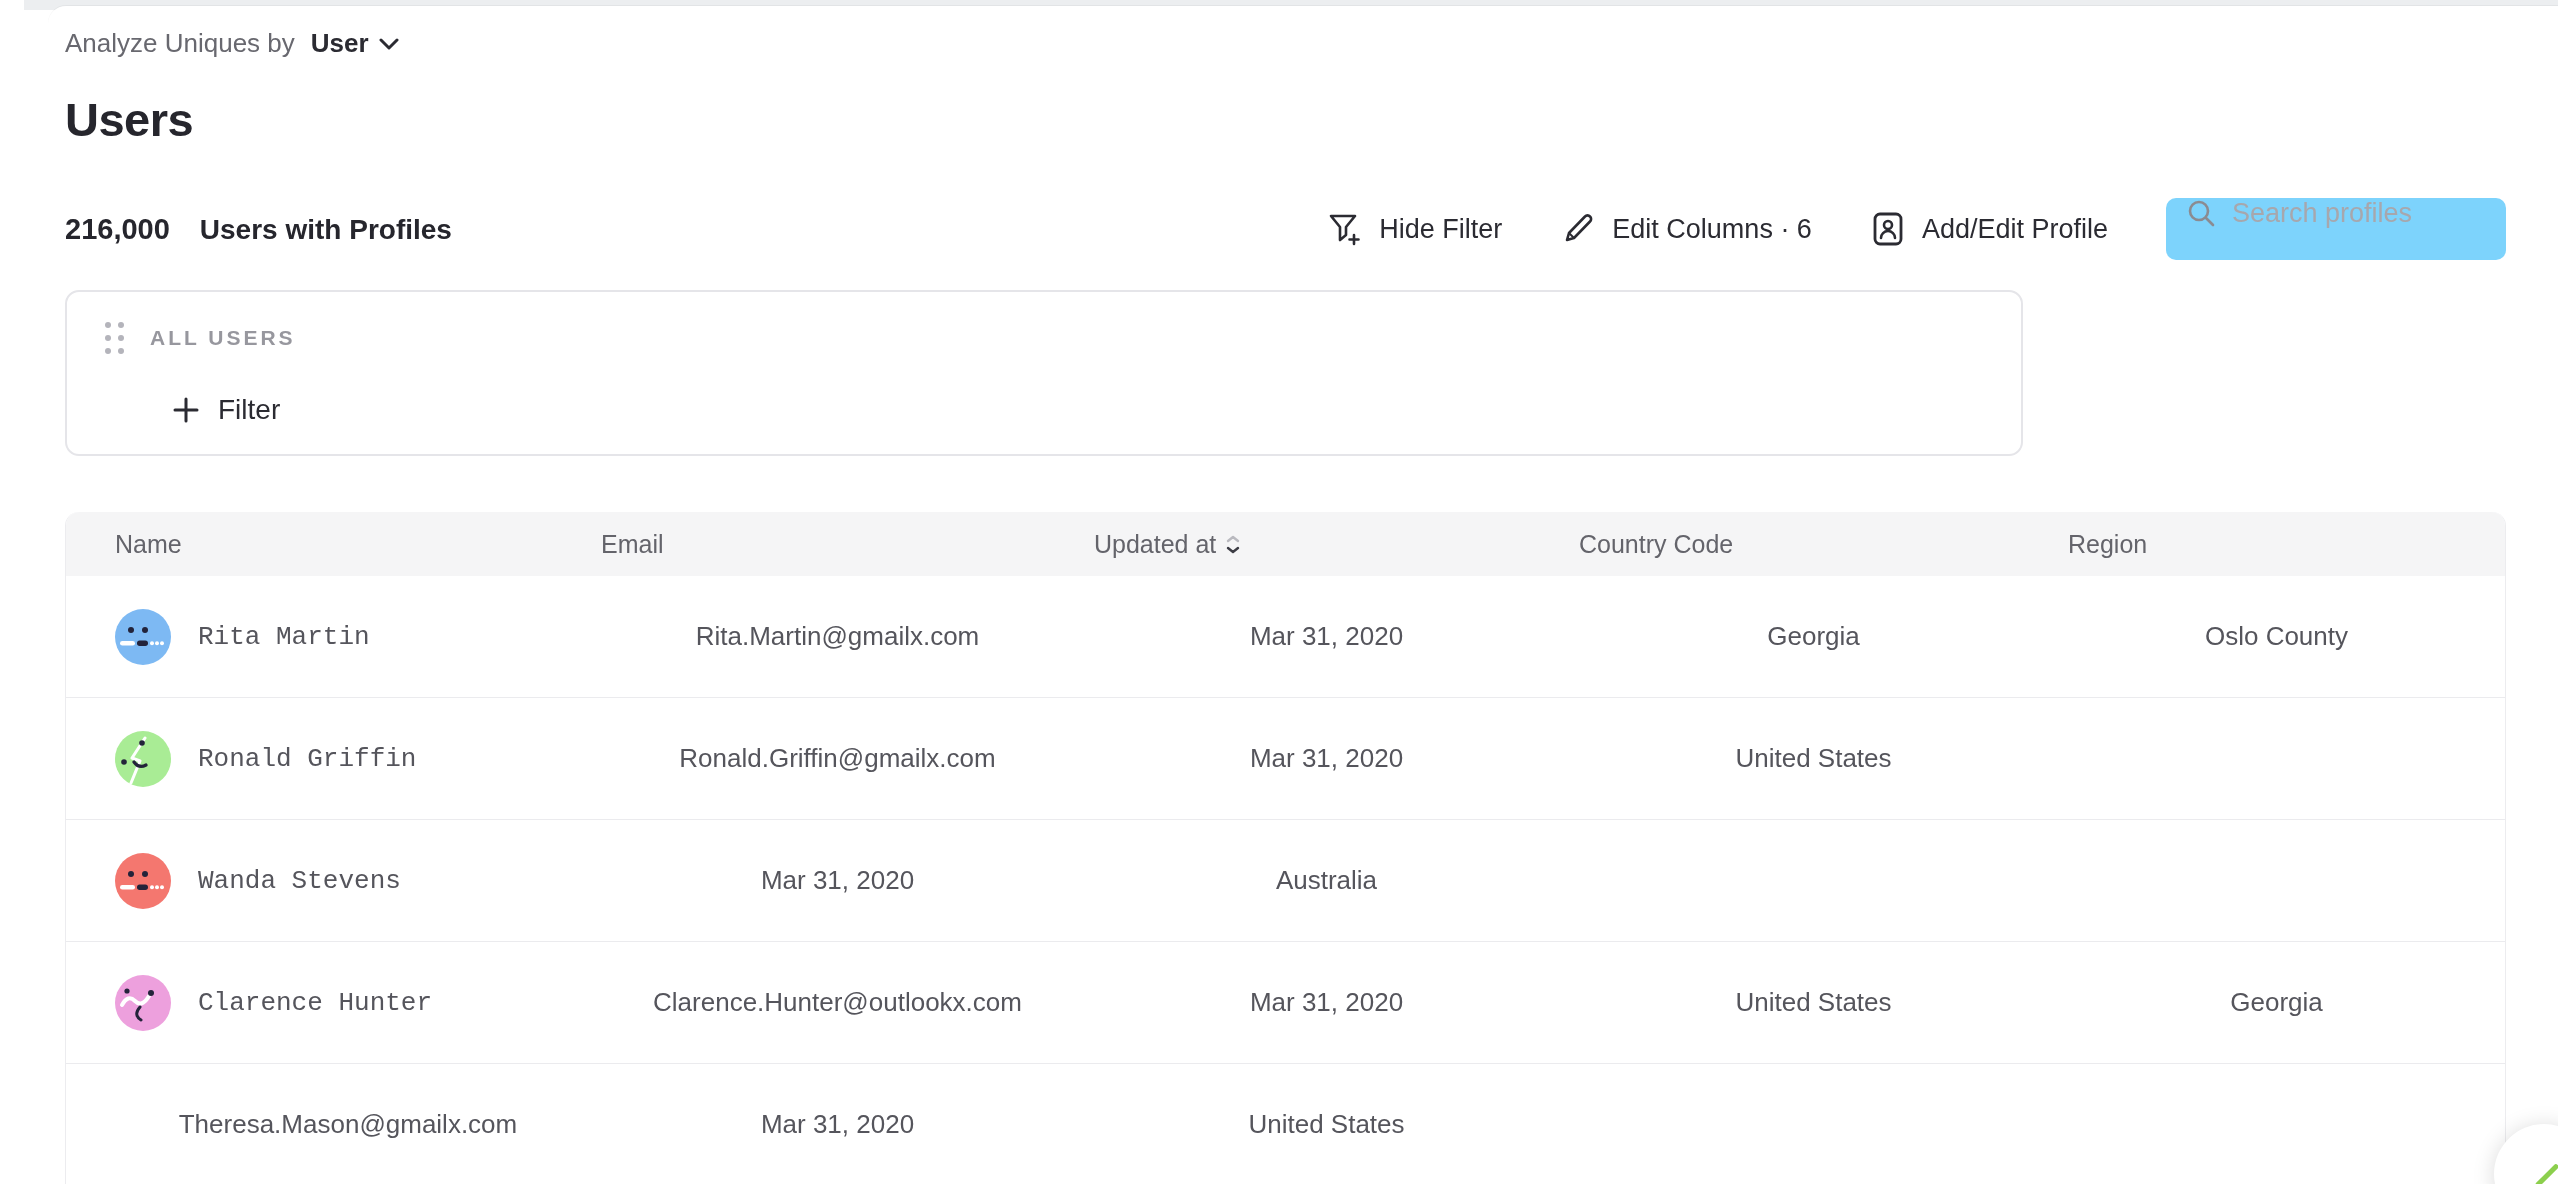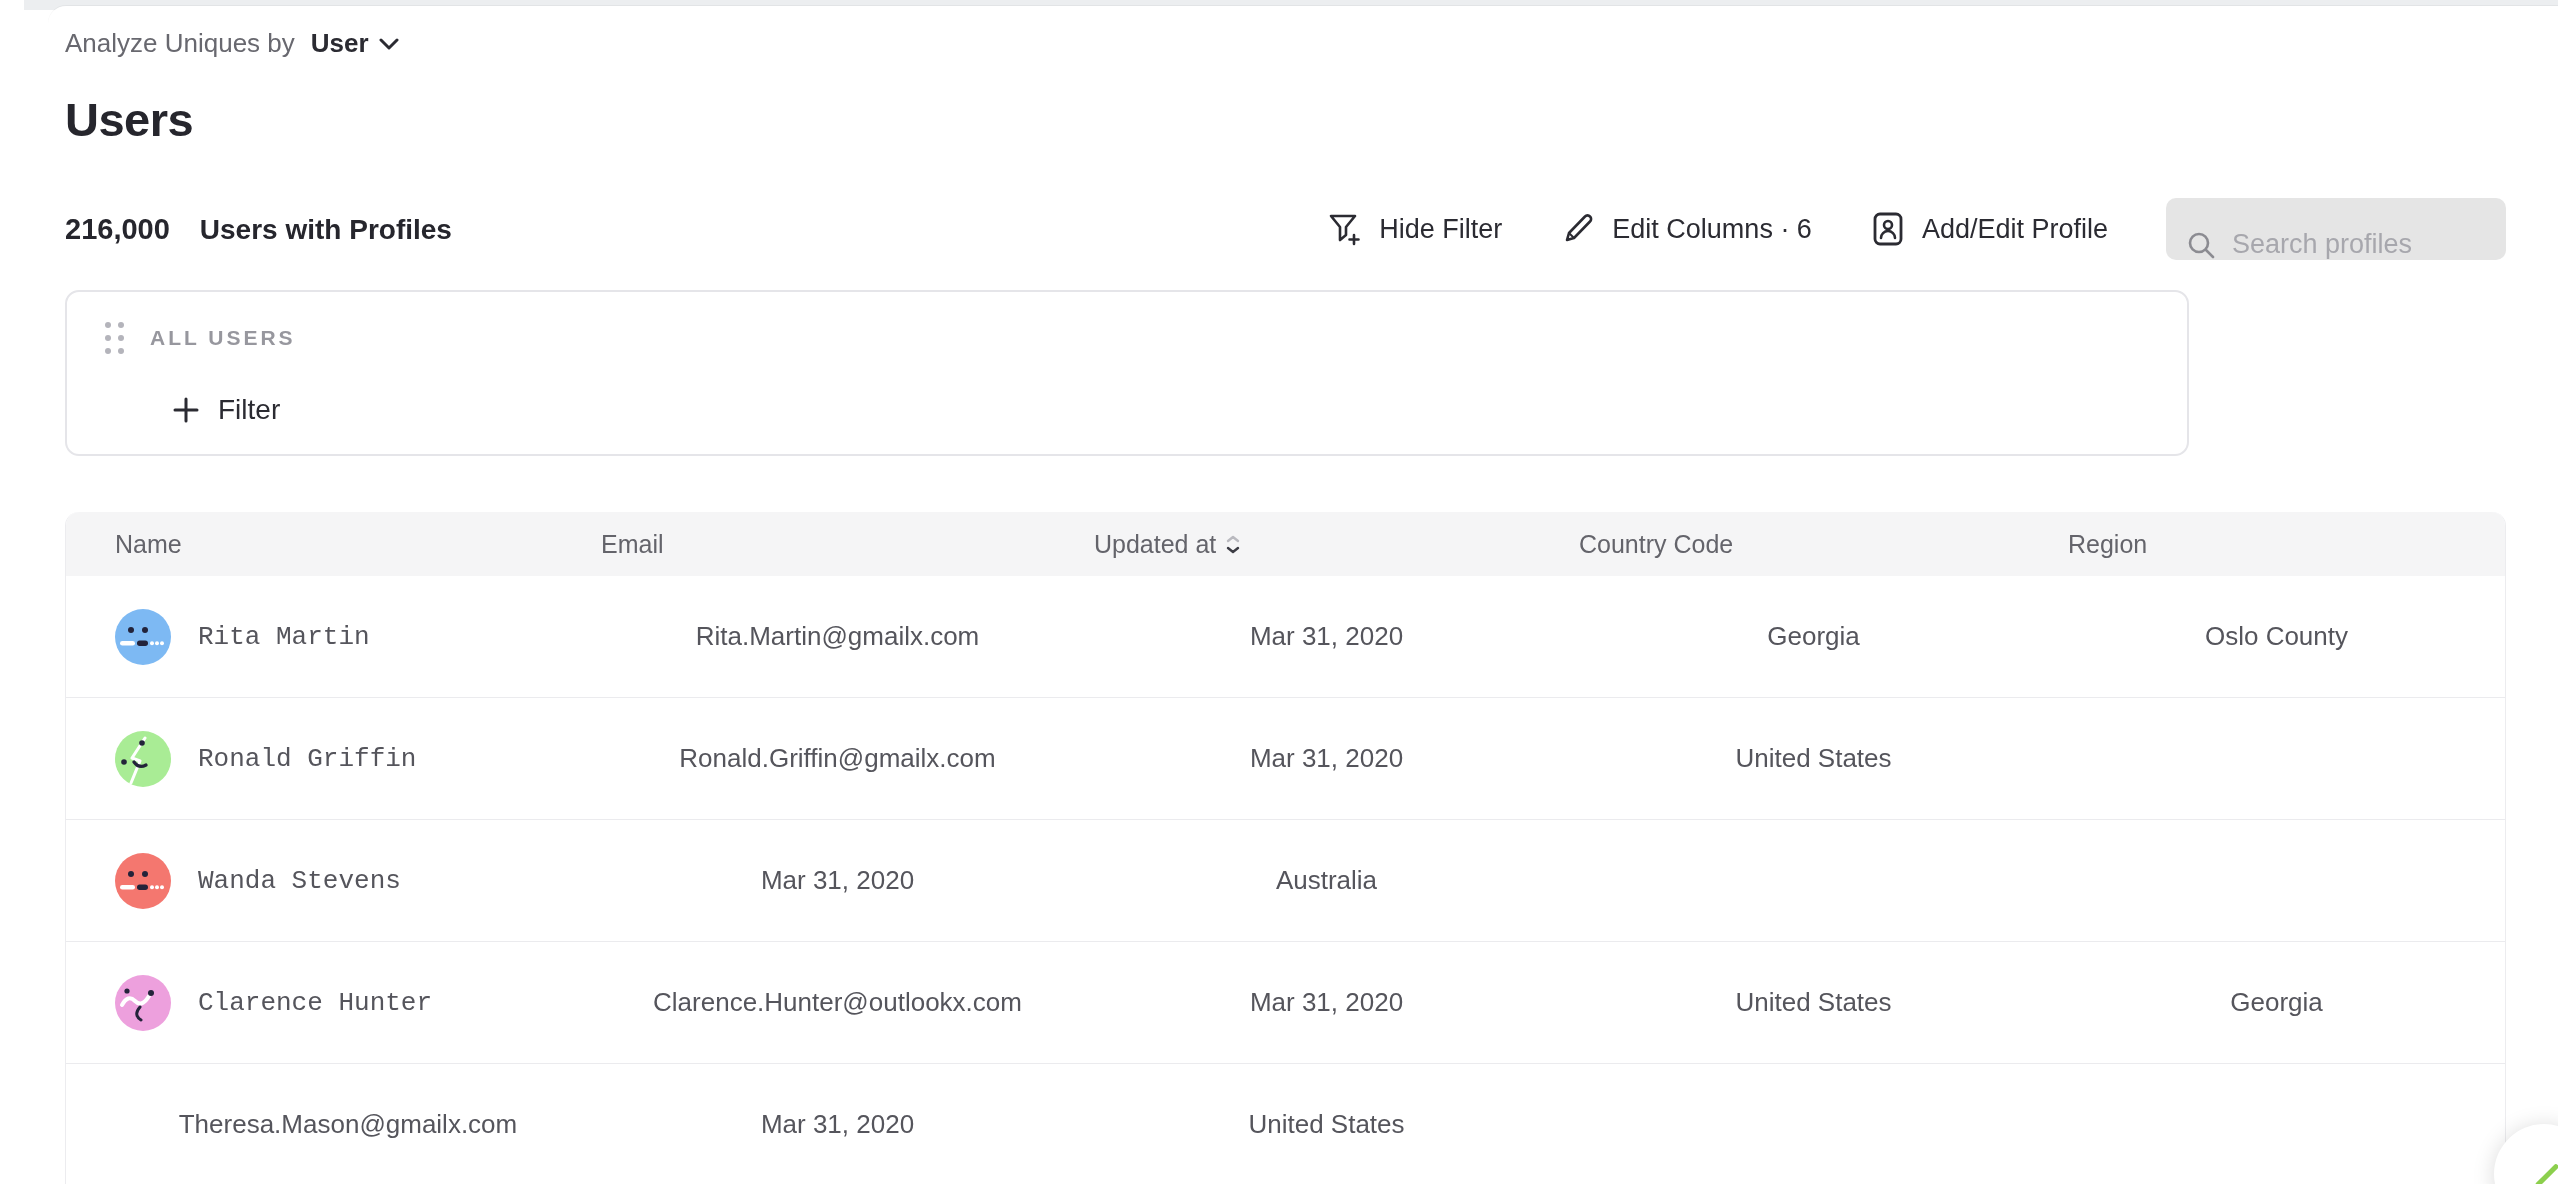--- a/index.html
+++ b/index.html
@@ -28,28 +28,28 @@
 
   
   .stats-row { position:absolute; top:196px; left:65px; width:2441px; height:66px;
                display:flex; align-items:center; justify-content:space-between; }
   .stats-left { display:flex; align-items:baseline; gap:30px; }
   .stat-count { font-size:29px; font-weight:700; color:#26262d; }
   .stat-label { font-size:28px; font-weight:700; color:#26262d; }
   .actions { display:flex; align-items:center; gap:58px; }
   .action-btn { display:flex; align-items:center; gap:16px; font-size:27px; color:#2b2b32; cursor:pointer; white-space:nowrap; }
   .action-btn svg { flex:0 0 auto; }
-  .search-box { width:340px; height:62px; background:#e5e5e5; border-radius:10px;
-                display:flex; align-items:flex-end; padding:0 20px; gap:16px; }
+  .search-box { width:340px; height:62px; background:#7dd3fc; border-radius:10px;
+                display:flex; align-items:flex-start; padding:0 20px; gap:16px; }
   .search-box input { border:none; outline:none; background:transparent; font-size:27px; width:250px;
                       font-family:"Liberation Sans", sans-serif; color:#4a4a50; }
   .search-box input::placeholder { color:#a7a7ad; }
 
   
-  .filter-card { position:absolute; top:290px; left:65px; width:2124px; height:166px;
+  .filter-card { position:absolute; top:290px; left:65px; width:1958px; height:166px;
                  border:2px solid #e5e5e9; border-radius:14px; background:#fff; }
   .filter-head { position:absolute; top:30px; left:38px; display:flex; align-items:center; gap:26px; }
   .drag-handle { display:grid; grid-template-columns:6px 6px; grid-gap:7px; cursor:grab; }
   .drag-handle i { width:6px; height:6px; border-radius:50%; background:#b4b4bb; }
   .group-label { font-size:21px; font-weight:700; letter-spacing:3px; color:#97979e; }
   .add-filter { position:absolute; top:102px; left:105px; display:flex; align-items:center; gap:18px;
                 font-size:28px; color:#2b2b32; cursor:pointer; }
 
   
   .table { position:absolute; top:512px; left:65px; width:2441px; bottom:0;

